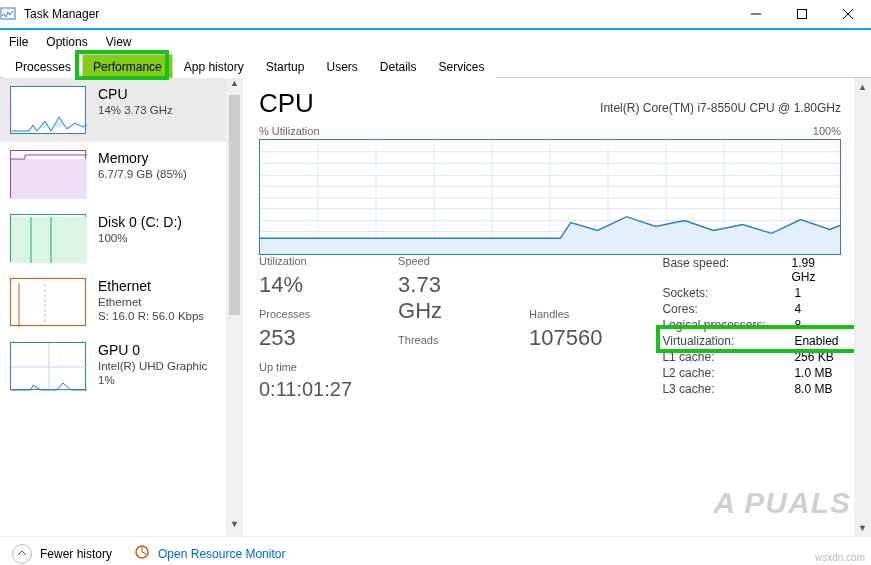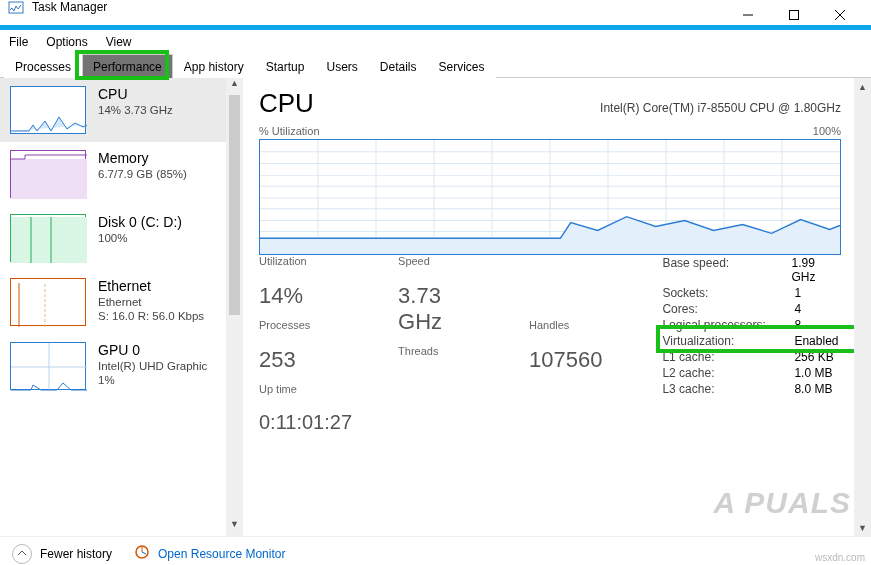--- a/index.html
+++ b/index.html
@@ -1,47 +1,47 @@
 <!DOCTYPE html>
 <html><head>
 <meta charset="utf-8">
 <style>
 *{box-sizing:border-box;margin:0;padding:0;font-family:"Segoe UI",Arial,sans-serif}
 body{background:#fff;width:871px;height:565px;overflow:hidden;font-size:12px;color:#000}
-.titlebar{height:30px;display:flex;padding:0 8px;border-bottom:5px solid #0ea5e9}
+.titlebar{height:30px;display:flex;align-items:center;padding:0 0;border-bottom:2px solid #0ea5e9}
 .titlebar .icon{width:16px;height:16px;margin-right:8px}
 .titlebar .title{font-size:12px;flex:0 0 auto}
 .titlebar .spacer{flex:1}
 .winbtn{width:46px;height:30px;display:flex;align-items:center;justify-content:center;font-family:Arial;font-size:11px}
 .winbtn svg{stroke:#000;fill:none}
 .menubar{height:22px;display:flex;align-items:flex-end;padding:0 0}
 .menubar span{padding:3px 9px;font-size:12px}
 .tabs{display:flex;align-items:flex-end;height:26px;border-bottom:1px solid #ccc;padding-left:4px;position:relative}
 .tab{padding:5px 10px 4px;font-size:12px;border:1px solid transparent;border-bottom:none;background:#fff;position:relative;bottom:-1px}
-.tab.active{border-color:#ccc;background:#737373;z-index:2}
+.tab.active{border-color:#ccc;background:#84cc16;z-index:2}
 .highlight-perf{position:absolute;left:75px;top:-2px;width:94px;height:30px;border:4px solid #18c018;z-index:5;pointer-events:none}
 .content{display:flex;height:458px}
 .sidebar{width:243px;border-right:none;overflow-y:auto;position:relative}
 .side-scroll{width:17px;background:#f0f0f0;position:absolute;right:0;top:0;bottom:0}
 .side-scroll .thumb{background:#ccc;position:absolute;left:3px;right:3px}
 .card{display:flex;padding:8px 10px;gap:12px;cursor:default}
 .card.selected{background:#eaeaea}
 .thumb-chart{width:76px;height:48px;border:1px solid;position:relative;background:#fff}
 .card-text .h{font-size:14px}
 .card-text .s{font-size:11.5px;color:#444;margin-top:2px}
 .main{flex:1;padding:10px 30px 10px 16px;position:relative;overflow:hidden}
 .mhead{display:flex;align-items:baseline;justify-content:space-between;margin-bottom:6px}
 .mhead h1{font-size:26px;font-weight:400}
 .mhead .model{font-size:12px;color:#404040}
 .chart-label-row{display:flex;justify-content:space-between;font-size:11px;color:#666;margin-bottom:2px}
 .bigchart{height:116px;border:1px solid #2b7cd3;position:relative;background:#fff}
 .chart-label-row2{display:flex;justify-content:space-between;font-size:11px;color:#666;margin-top:2px;margin-bottom:12px}
 .stats{display:flex;gap:60px}
 .stat-col .lbl{font-size:11px;color:#666}
-.stat-col .big{font-size:22px;color:#555;margin:16px 0 10px}
+.stat-col .big{font-size:22px;color:#555;margin:5px 0 10px}
 .rightstat{font-size:12px}
 .rightstat .row{display:flex;padding:1px 0}
 .rightstat .k{width:132px;color:#444}
 .rightstat .v{color:#000}
 .hl-virt{position:absolute;border:4px solid #18c018;pointer-events:none}
 .statusbar{height:34px;display:flex;align-items:center;padding:0 12px;gap:22px;border-top:1px solid #eee}
 .statusbar .link{color:#0066cc}
 .statusbar .chev{width:20px;height:20px;border:1px solid #bbb;border-radius:50%;display:flex;align-items:center;justify-content:center}
 .main-scroll{width:17px;background:#f0f0f0;position:absolute;right:0;top:0;bottom:0}
 .main-scroll .arrow{position:absolute;left:0;right:0;height:17px;display:flex;align-items:center;justify-content:center;font-size:9px;color:#555}

